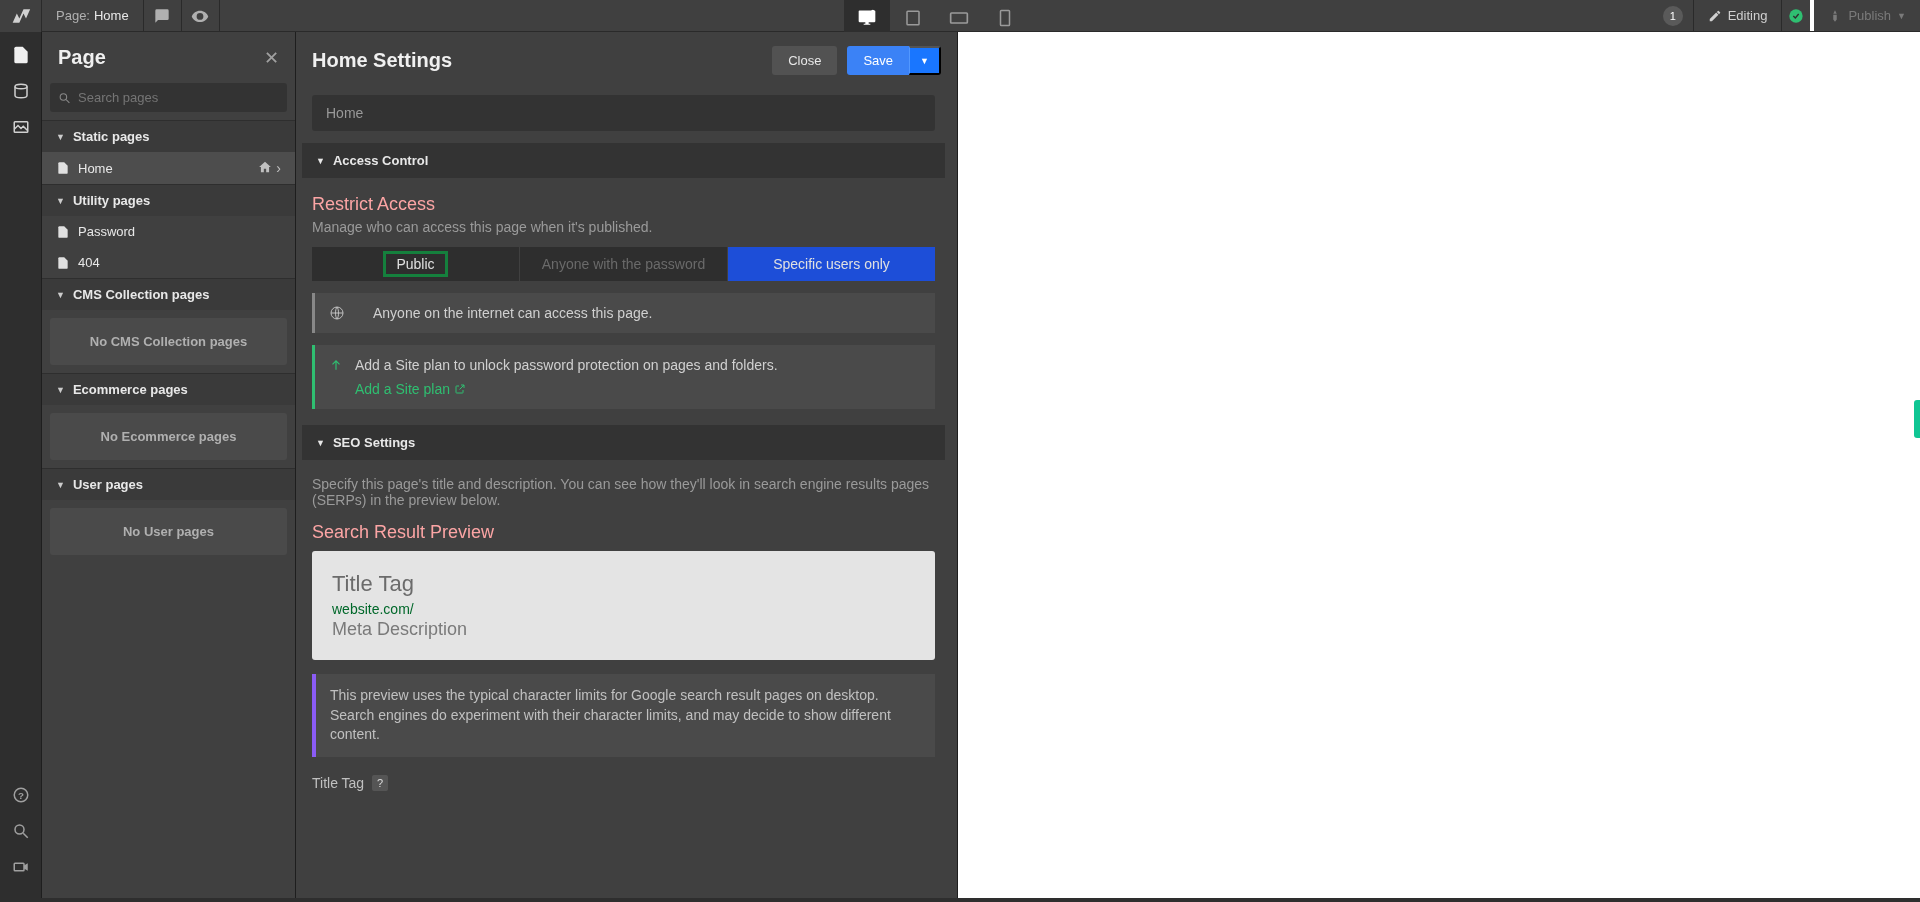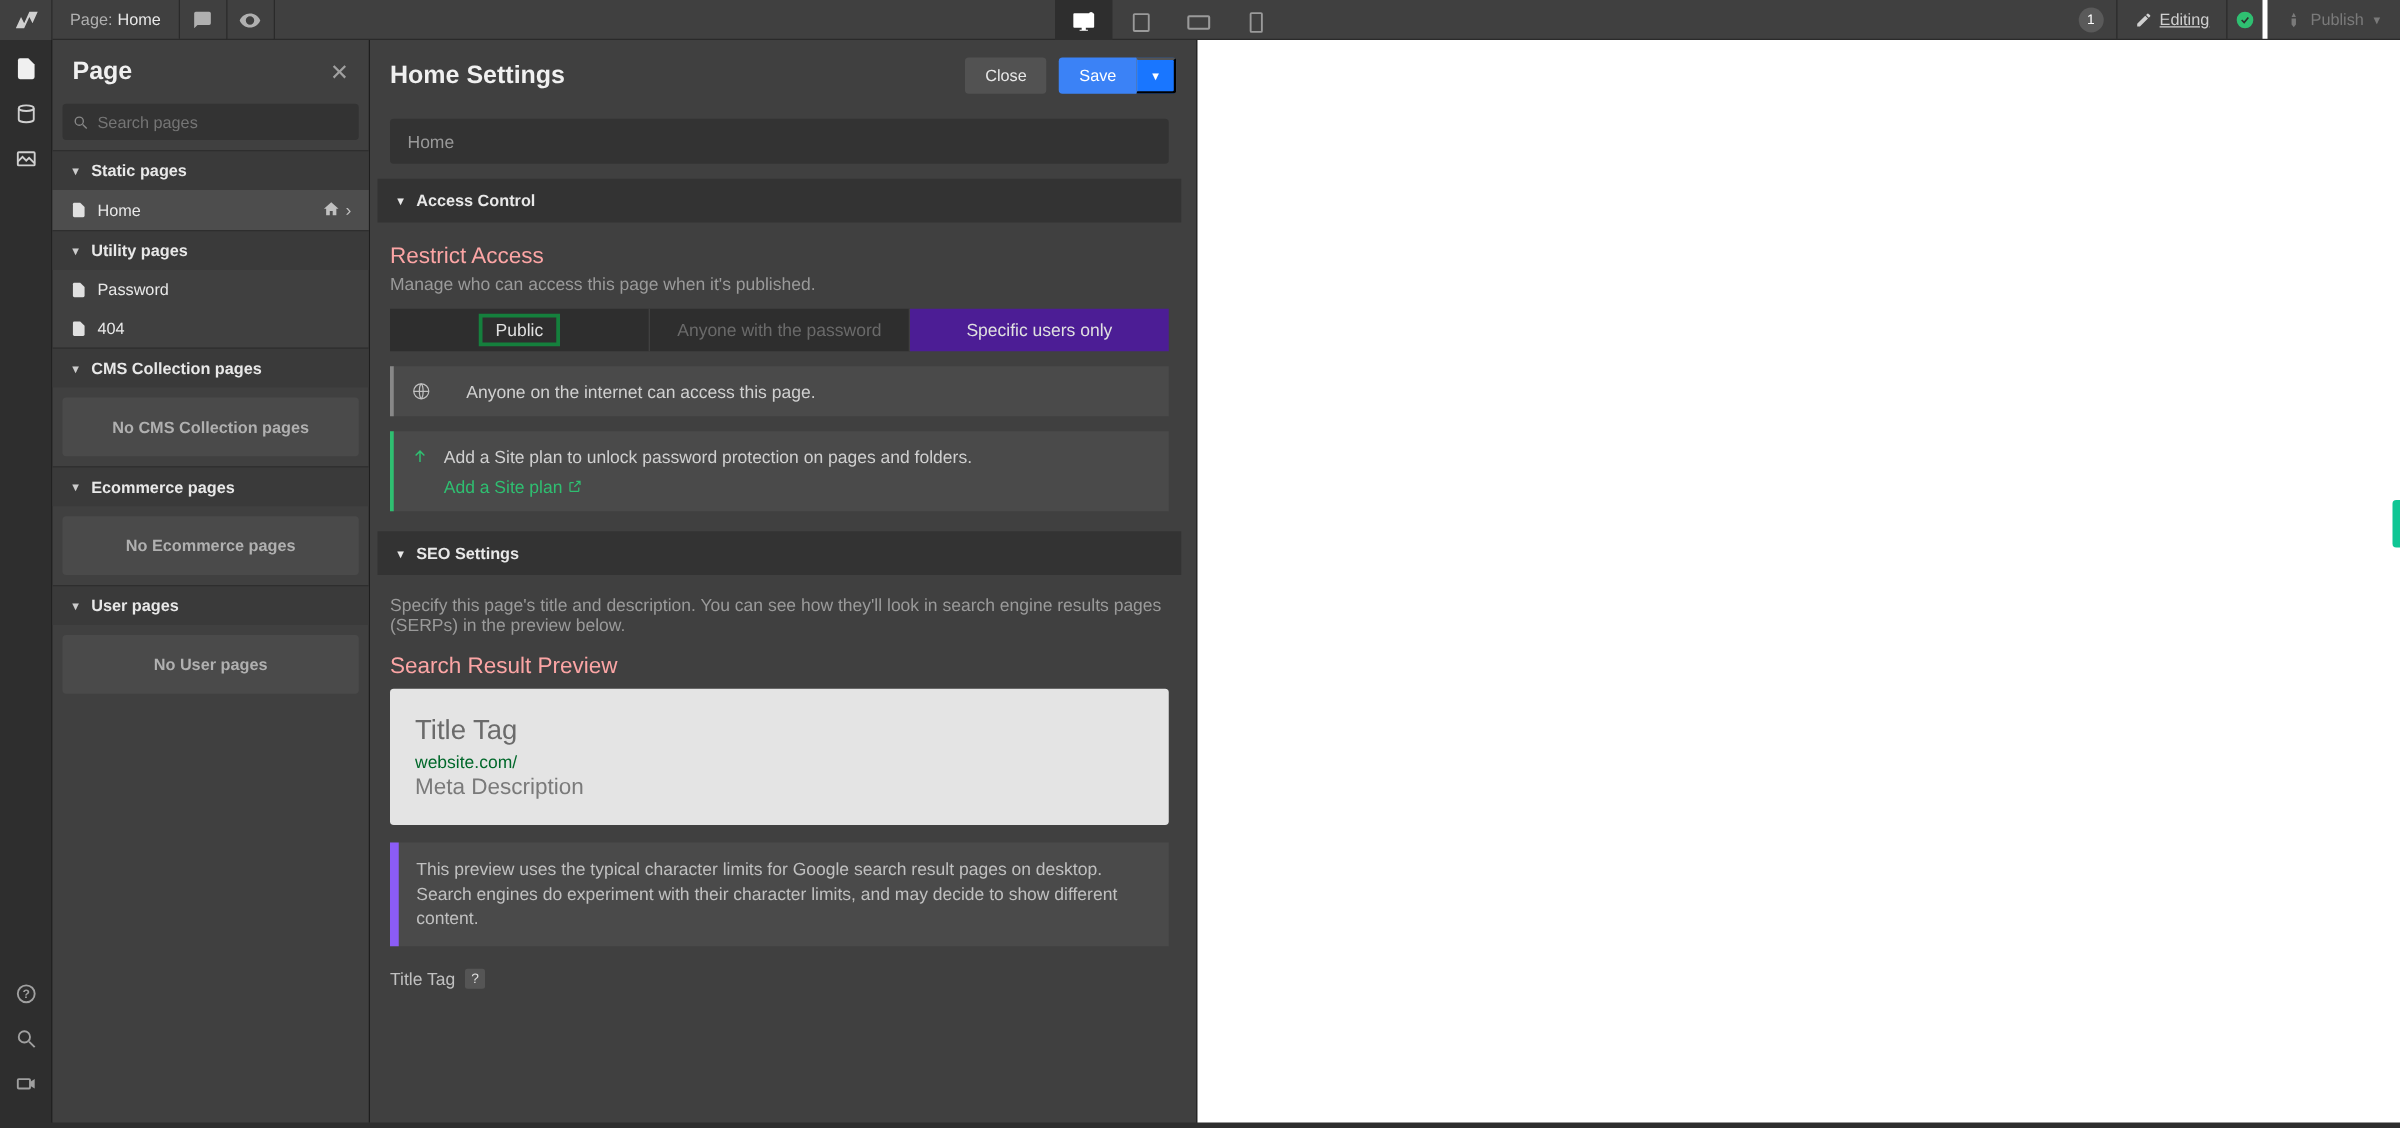--- a/index.html
+++ b/index.html
@@ -10,21 +10,21 @@
   .topbar-left { display: flex; align-items: center; height: 100%; }
   .logo-box { width: 42px; height: 36px; background: #404040; display: flex; align-items: center; justify-content: center; border-right: 1px solid #2a2a2a; }
   .page-label-box { padding: 0 14px; border-right: 1px solid #2a2a2a; height: 100%; display: flex; align-items: center; color: #b0b0b0; }
   .page-label-box .pv { color: #e8e8e8; margin-left: 4px; }
   .tb-icon-box { width: 38px; height: 36px; display: flex; align-items: center; justify-content: center; border-right: 1px solid #2a2a2a; color: #b0b0b0; cursor: pointer; }
   .topbar-center { flex: 1; display: flex; justify-content: center; height: 100%; }
   .device-btn { width: 46px; height: 36px; display: flex; align-items: center; justify-content: center; color: #9a9a9a; cursor: pointer; }
   .device-btn.active { background: #2e2e2e; color: #fff; }
   .topbar-right { display: flex; align-items: center; height: 100%; }
   .badge-count { background: #5a5a5a; color: #fff; border-radius: 50%; width: 20px; height: 20px; display: flex; align-items: center; justify-content: center; font-size: 11px; margin: 0 10px; }
-  .editing-box { padding: 12px 14px; height: 100%; display: flex; align-items: center; gap: 6px; border-left: 1px solid #2a2a2a; border-right: 1px solid #2a2a2a; color: #d0d0d0; text-decoration: underline; }
+  .editing-box { padding: 12px 14px; height: 100%; display: flex; align-items: center; gap: 6px; border-left: 1px solid #2a2a2a; border-right: 1px solid #2a2a2a; color: #d0d0d0; }
   .status-dot { width: 28px; display: flex; align-items: center; justify-content: center; }
   .publish-box { padding: 0 14px; height: 100%; display: flex; align-items: center; gap: 6px; color: #7a7a7a; border-left: 4px solid #ffffff; }
   
   
   .main { display: flex; height: calc(100% - 36px); }
   .rail { width: 42px; background: #2e2e2e; display: flex; flex-direction: column; align-items: center; padding-top: 8px; gap: 6px; border-right: 1px solid #1e1e1e; }
   .rail .spacer { flex: 1; }
   .rail-btn { width: 30px; height: 30px; display: flex; align-items: center; justify-content: center; color: #d0d0d0; cursor: pointer; }
   
   
@@ -63,35 +63,35 @@
   
   .collapse-hdr { background: #333; padding: 10px 14px; display: flex; align-items: center; gap: 8px; color: #e8e8e8; font-weight: 600; font-size: 13px; cursor: pointer; margin-bottom: 0; }
   .collapse-hdr .caret { font-size: 9px; }
   .section-body { padding: 16px 10px; }
   .label { color: #fca5a5; font-size: 18px; margin-bottom: 4px; }
   .desc { color: #9a9a9a; font-size: 14px; margin-bottom: 12px; }
   
   .seg-control { display: flex; }
   .seg-btn { flex: 1; padding: 9px 0; text-align: center; background: #2e2e2e; color: #e0e0e0; cursor: pointer; font-size: 14px; }
   .seg-btn.disabled { color: #6a6a6a; }
-  .seg-btn.sel { background: #4c1d95; }
+  .seg-btn.sel { background: #1d4ed8; }
   .seg-btn:nth-child(2) { border-left:1px solid #404040; border-right:1px solid #404040; }
   .seg-highlight { border: 3px solid #15803d; }
   
   .info-box { background: #4a4a4a; border-left: 3px solid #888; padding: 12px 14px; margin-top: 12px; display: flex; align-items: center; gap: 28px; color: #d0d0d0; font-size: 14px; }
   .upsell-box { background: #4a4a4a; border-left: 3px solid #2fbf71; padding: 12px 14px; margin-top: 12px; font-size: 14px; }
   .upsell-row1 { display: flex; align-items: center; gap: 12px; color: #d0d0d0; margin-bottom: 8px; }
   .upsell-link { color: #2fbf71; margin-left: 26px; cursor: pointer; display: inline-flex; align-items: center; gap: 4px; }
   
   .serp-box { background: #e4e4e4; border-radius: 3px; padding: 20px; color: #333; margin-top: 8px; }
   .serp-title { font-size: 22px; color: #6b6b6b; margin-bottom: 4px; }
   .serp-url { color: #00682a; font-size: 14px; }
   .serp-desc { color: #7a7a7a; font-size: 18px; margin-top: 2px; }
   
-  .note-box { background: #4a4a4a; border-left: 7px solid #8b5cf6; padding: 12px 14px; margin-top: 14px; color: #c0c0c0; font-size: 14px; line-height: 1.4; }
+  .note-box { background: #4a4a4a; border-left: 4px solid #8b5cf6; padding: 12px 14px; margin-top: 14px; color: #c0c0c0; font-size: 14px; line-height: 1.4; }
   
   .tt-row { display: flex; align-items: center; gap: 8px; margin-top: 18px; color: #c0c0c0; font-size: 14px; }
   .help-badge { background: #555; color: #ddd; width: 16px; height: 16px; display: inline-flex; align-items: center; justify-content: center; font-size: 11px; border-radius: 2px; }
   
   .canvas { flex: 1; background: #fff; }
   
   .handle-bar { position: absolute; right: 0; top: 400px; width: 6px; height: 38px; background: #10c694; border-radius: 3px 0 0 3px; }
   
   svg { display: block; }
 </style>

